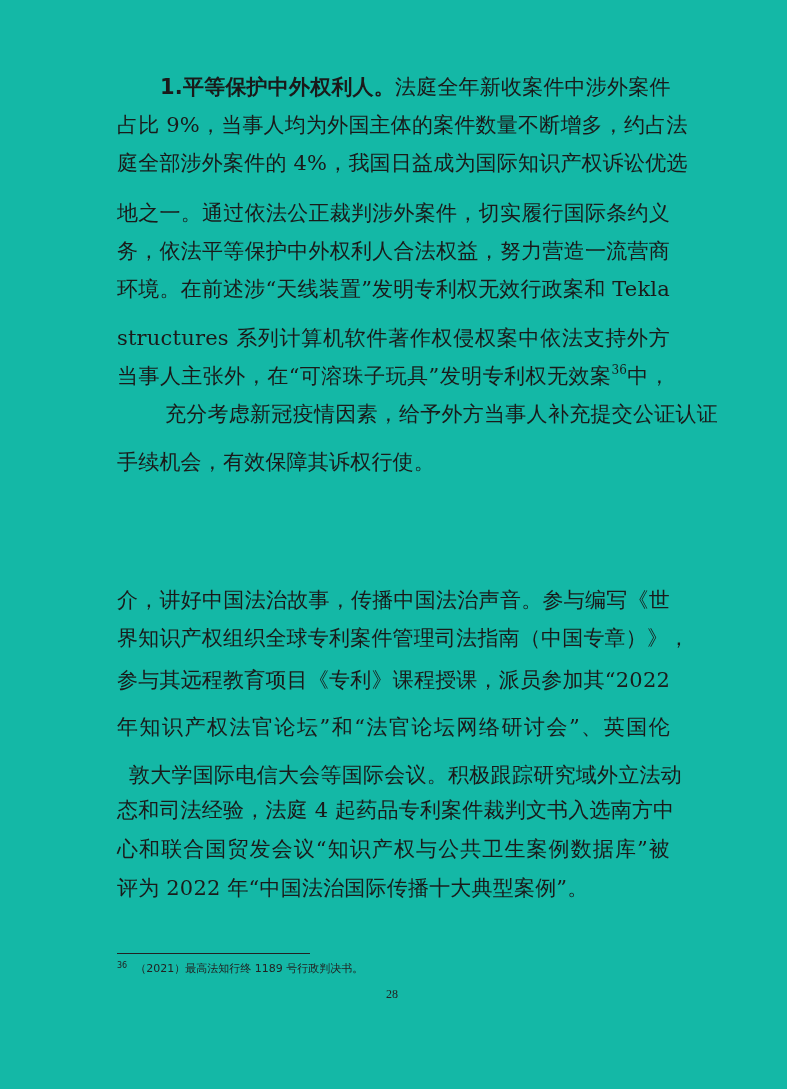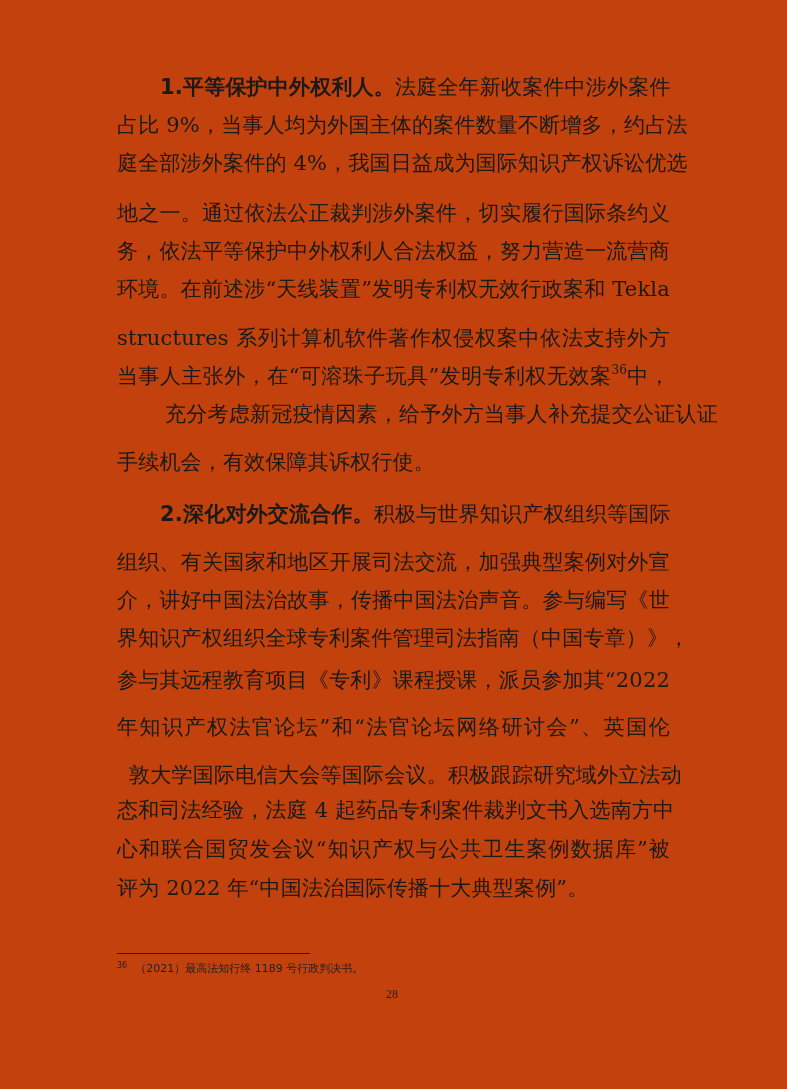--- a/index.html
+++ b/index.html
@@ -1,17 +1,17 @@
 <!DOCTYPE html>
 <html><head>
   <meta charset="utf-8">
   <style>
     html, body { margin: 0; padding: 0; background: #ffffff; }
     body { width: 787px; height: 1089px; position: relative; overflow: hidden; color: #1a1a1a; }
-    .page { position: absolute; left: 0; top: 0; width: 787px; height: 1089px; background: #c2410c; }
+    .page { position: absolute; left: 0; top: 0; width: 787px; height: 1089px; background: #14b8a6; }
     .line {
       position: absolute; left: 117px; width: 553px;
       font-family: "DejaVu Serif", "Liberation Serif", serif;
       font-size: 21px; line-height: 24px; height: 24px;
       white-space: nowrap; text-align: justify; text-align-last: justify;
       letter-spacing: 0.2px;
     }
     .line.last { text-align-last: left; }
     .line.indent { left: 160px; width: 510px; }
     .bold { font-family: "DejaVu Sans", sans-serif; font-weight: bold; }
@@ -30,22 +30,20 @@
   <div class="line" style="top:113px;">占比 9%，当事人均为外国主体的案件数量不断增多，约占法</div>
   <div class="line" style="top:151px;">庭全部涉外案件的 4%，我国日益成为国际知识产权诉讼优选</div>
   <div class="line" style="top:201px;">地之一。通过依法公正裁判涉外案件，切实履行国际条约义</div>
   <div class="line" style="top:239px;">务，依法平等保护中外权利人合法权益，努力营造一流营商</div>
   <div class="line" style="top:277px;">环境。在前述涉“天线装置”发明专利权无效行政案和 Tekla</div>
   <div class="line" style="top:326px;">structures 系列计算机软件著作权侵权案中依法支持外方</div>
   <div class="line" style="top:364px;"><span>当事人主张外，在“可溶珠子玩具”发明专利权无效案</span><sup class="fn">36</sup><span>中，</span></div>
   <div class="line" style="top:402px;margin-left:48px;">充分考虑新冠疫情因素，给予外方当事人补充提交公证认证</div>
   <div class="line last" style="top:450px;">手续机会，有效保障其诉权行使。</div>
 
-  <div class="line indent" style="top:502px;"><span class="bold">2.深化对外交流合作。</span><span>积极与世界知识产权组织等国际</span></div>
-  <div class="line" style="top:550px;">组织、有关国家和地区开展司法交流，加强典型案例对外宣</div>
   <div class="line" style="top:588px;">介，讲好中国法治故事，传播中国法治声音。参与编写《世</div>
   <div class="line" style="top:626px;">界知识产权组织全球专利案件管理司法指南（中国专章）》，</div>
   <div class="line" style="top:668px;">参与其远程教育项目《专利》课程授课，派员参加其“2022</div>
   <div class="line" style="top:715px;">年知识产权法官论坛”和“法官论坛网络研讨会”、英国伦</div>
   <div class="line" style="top:763px;margin-left:12px;">敦大学国际电信大会等国际会议。积极跟踪研究域外立法动</div>
   <div class="line" style="top:798px;">态和司法经验，法庭 4 起药品专利案件裁判文书入选南方中</div>
   <div class="line" style="top:837px;">心和联合国贸发会议“知识产权与公共卫生案例数据库”被</div>
   <div class="line last" style="top:876px;">评为 2022 年“中国法治国际传播十大典型案例”。</div>
 
   <div class="footnote-rule"></div>

